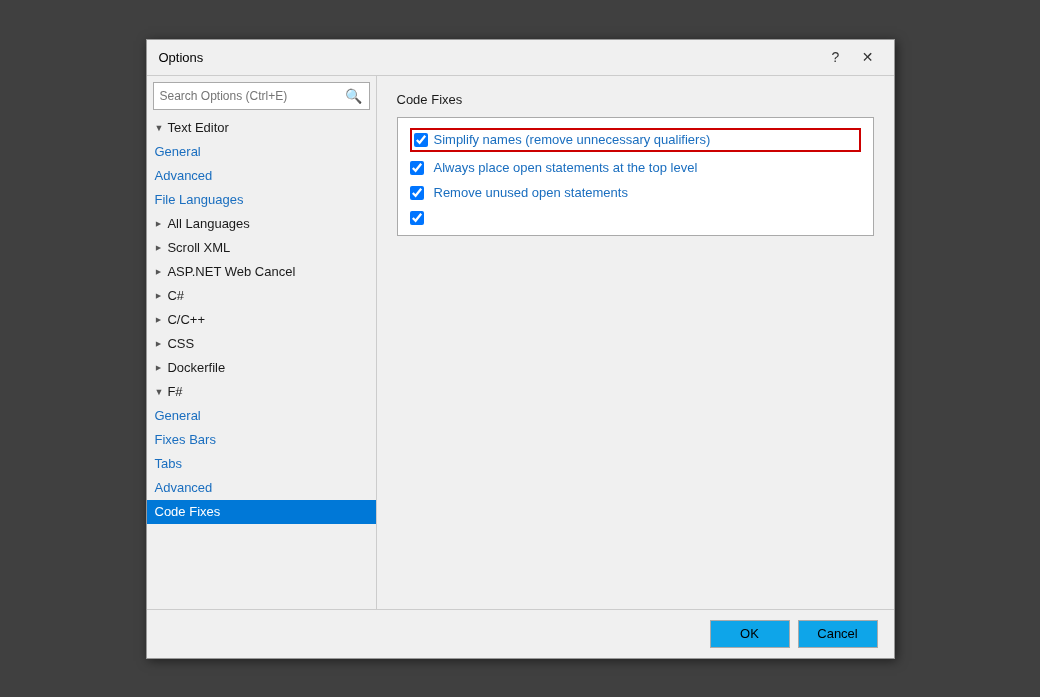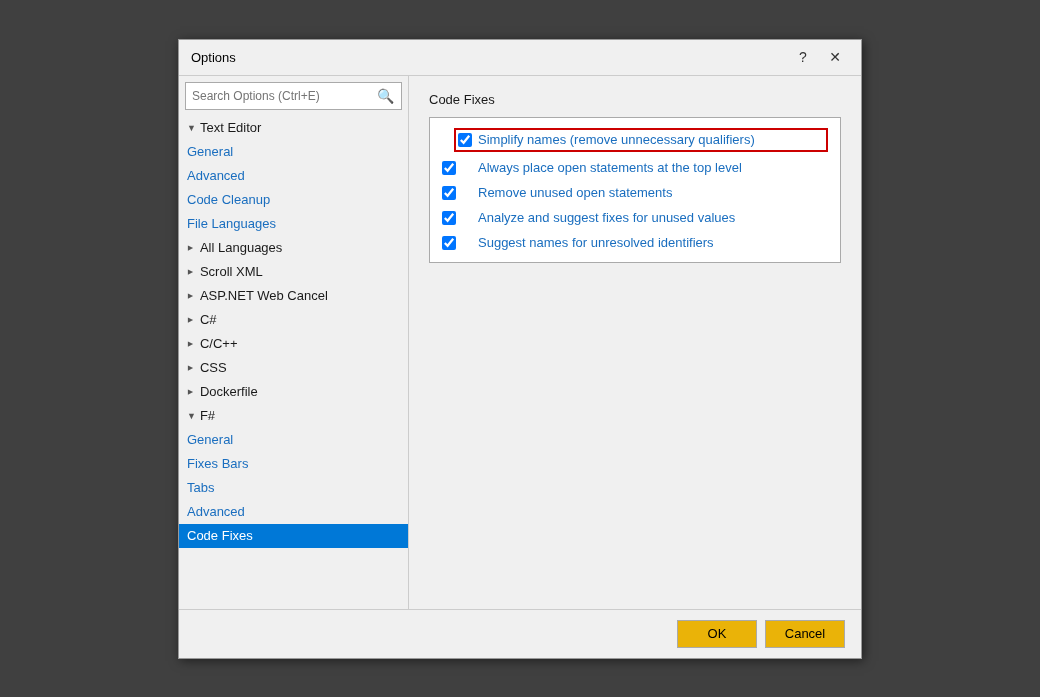--- a/index.html
+++ b/index.html
@@ -9,21 +9,21 @@
       align-items: center;
       justify-content: center;
       width: 1040px;
       height: 697px;
       font-family: 'Segoe UI', Arial, sans-serif;
       font-size: 13px;
     }
     .dialog {
       background: #f0f0f0;
       border: 1px solid #999;
-      width: 684px;
+      width: 749px;
       height: 620px;
       display: flex;
       flex-direction: column;
       box-shadow: 2px 2px 10px rgba(0,0,0,0.5);
     }
     .title-bar {
       background: #f0f0f0;
       padding: 8px 12px;
       display: flex;
       align-items: center;
@@ -154,21 +154,21 @@
     }
     .code-fixes-box {
       border: 1px solid #aaa;
       background: white;
       padding: 10px 12px;
     }
     .checkbox-row {
       display: flex;
       align-items: flex-start;
       margin-bottom: 8px;
-      gap: 22px;
+      gap: 10px;
     }
     .checkbox-row:last-child {
       margin-bottom: 0;
     }
     .checkbox-row input[type="checkbox"] {
       margin-top: 1px;
       width: 14px;
       height: 14px;
       cursor: pointer;
       flex-shrink: 0;
@@ -178,21 +178,20 @@
       font-size: 13px;
       line-height: 1.3;
     }
     .highlighted-row {
       border: 2px solid #cc0000;
       padding: 2px;
       display: flex;
       align-items: center;
       gap: 6px;
       margin-bottom: 8px;
-      margin-left: 12px;
     }
     .highlighted-row input[type="checkbox"] {
       width: 14px;
       height: 14px;
       cursor: pointer;
       flex-shrink: 0;
     }
     .highlighted-row .checkbox-label {
       color: #1a6ebf;
       font-size: 13px;
@@ -201,21 +200,21 @@
       padding: 10px 16px;
       display: flex;
       justify-content: flex-end;
       gap: 8px;
       border-top: 1px solid #ccc;
       background: #f0f0f0;
     }
     .footer-btn {
       width: 80px;
       height: 28px;
-      background: #eab308;
+      background: #0ea5e9;
       border: 1px solid #aaa;
       cursor: pointer;
       font-size: 13px;
       color: #000;
     }
   </style>
 </head>
 <body>
 
 <div class="dialog">
@@ -244,23 +243,20 @@
             <span class="triangle down">▼</span>
             <span>Text Editor</span>
           </div>
           <div class="tree-item level-1">
             <span>General</span>
           </div>
           <div class="tree-item level-1">
             <span>Advanced</span>
           </div>
           <div class="tree-item level-1">
-            <span>Code Cleanup</span>
-          </div>
-          <div class="tree-item level-1">
             <span>File Languages</span>
           </div>
 
           <div class="tree-item level-0 group-header">
             <span class="triangle right">▼</span>
             <span>All Languages</span>
           </div>
 
           <div class="tree-item level-0 group-header">
             <span class="triangle right">▼</span>
@@ -327,25 +323,20 @@
           <div class="checkbox-row">
             <input type="checkbox" checked="" style="">
             <span class="checkbox-label">Always place open statements at the top level</span>
           </div>
           <div class="checkbox-row">
             <input type="checkbox" checked="" style="">
             <span class="checkbox-label">Remove unused open statements</span>
           </div>
           <div class="checkbox-row">
             <input type="checkbox" checked="" style="">
-            <span class="checkbox-label">Analyze and suggest fixes for unused values</span>
-          </div>
-          <div class="checkbox-row">
-            <input type="checkbox" checked="" style="">
-            <span class="checkbox-label">Suggest names for unresolved identifiers</span>
           </div>
         </div>
       </div>
     </div>
 
     <div class="dialog-footer">
       <button class="footer-btn">OK</button>
       <button class="footer-btn">Cancel</button>
     </div>
   </div>

